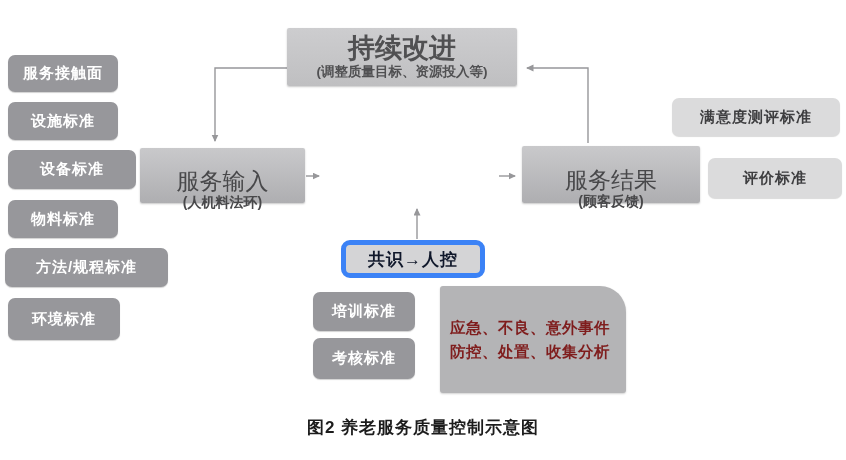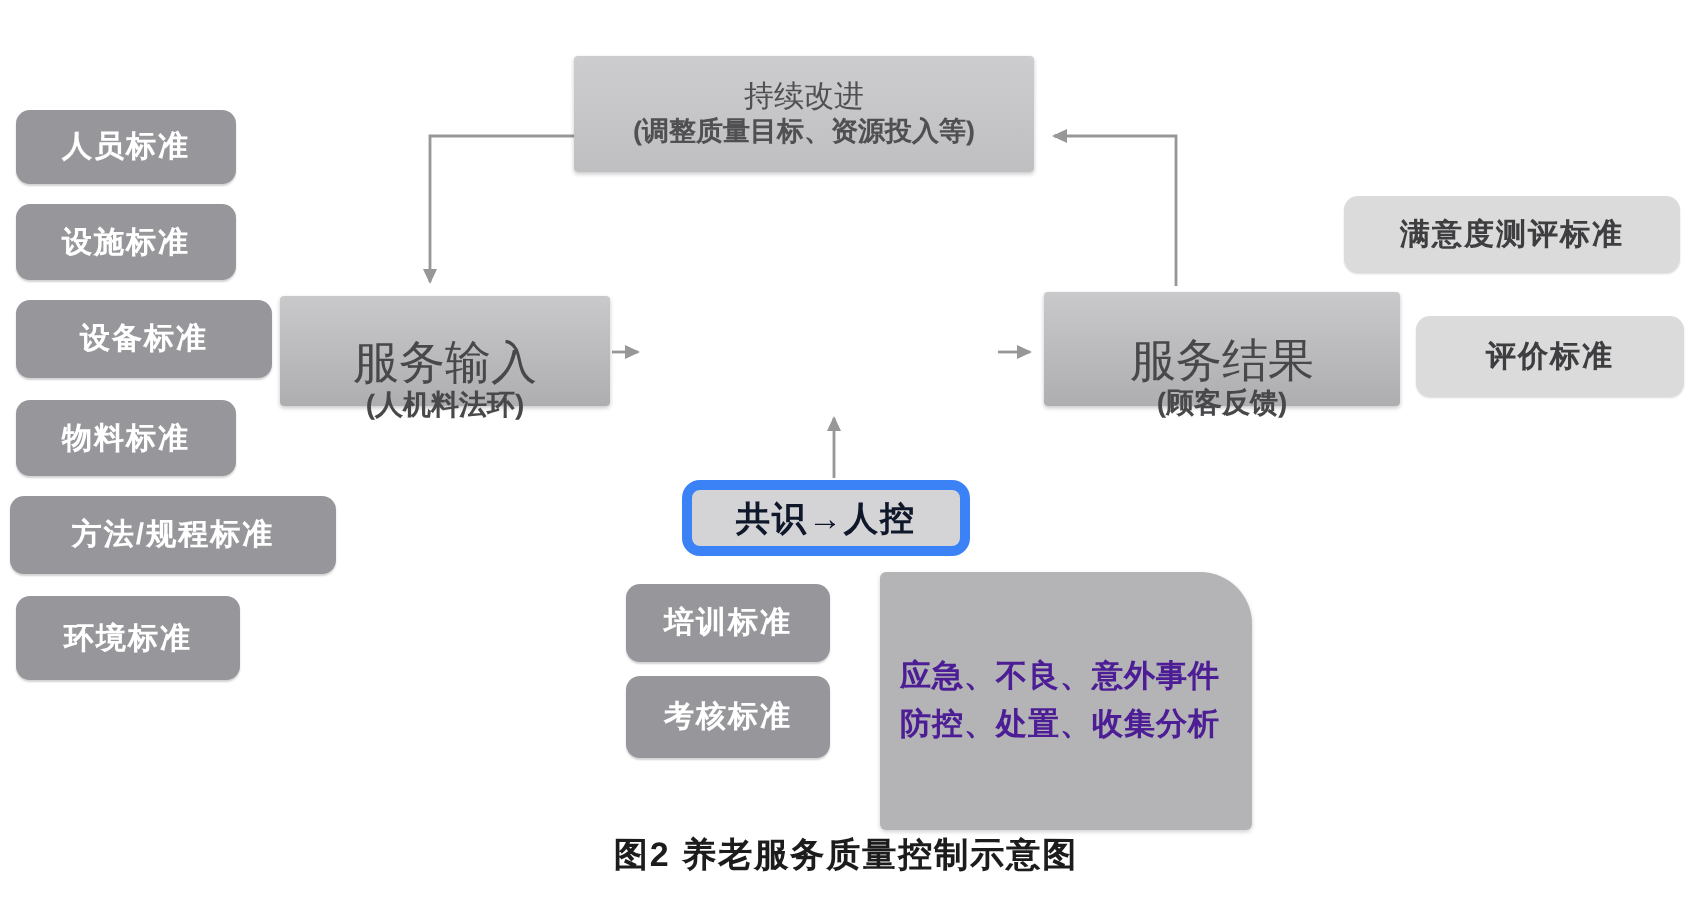--- a/index.html
+++ b/index.html
@@ -43,43 +43,43 @@
     box-shadow:0 1px 2px rgba(0,0,0,.22);
   }
   .flow-title{font-size:23px;font-weight:normal;line-height:1.1;margin-top:28px;}
   .flow-sub{font-size:14px;font-weight:bold;line-height:1.15;}
   .top-box{
     left:287px;top:28px;width:230px;height:58px;
     background:linear-gradient(to bottom,#cdcdcf,#bfbfc1);
     color:#505052;border-radius:2px;
     box-shadow:0 1px 2px rgba(0,0,0,.22);
   }
-  .top-title{font-size:15px;font-weight:normal;line-height:1.15;}
+  .top-title{font-size:27px;font-weight:bold;line-height:1.15;}
   .top-sub{font-size:13.5px;font-weight:bold;line-height:1.2;}
   .light-box{
     background:var(--light-box);
     color:#3e3e40;
     border-radius:7px;
     font-size:15px;font-weight:600;
     letter-spacing:1px;
     box-shadow:0 1px 1px rgba(0,0,0,.15);
     align-items:center;
   }
   .consensus{
     left:341px;top:240px;width:144px;height:38px;
     background:var(--consensus-bg);
     border:5px solid #3b82f6;
     border-radius:9px;
     color:#0f172a;font-size:17px;font-weight:bold;
     letter-spacing:1px;
   }
   .incident{
-    left:440px;top:286px;width:186px;height:129px;
+    left:440px;top:286px;width:186px;height:107px;
     background:var(--incident-bg);
-    color:#4c1d95;
+    color:#7f1d1d;
     border-radius:3px 26px 3px 3px;
     font-size:15.5px;font-weight:600;
     line-height:1.5;letter-spacing:.5px;
     align-items:flex-start;justify-content:center;
     padding-left:10px;text-align:left;
     box-shadow:0 1px 2px rgba(0,0,0,.18);
   }
   .caption{
     position:absolute;left:0;right:0;top:416px;
     text-align:center;
@@ -106,21 +106,21 @@
     <path d="M499,176 L515,176" fill="none" stroke="#97979a" stroke-width="1.4" marker-end="url(#ah)"></path>
     <path d="M417,239 L417,209" fill="none" stroke="#97979a" stroke-width="1.4" marker-end="url(#ah)"></path>
   </svg>
 
   <div class="box top-box">
     <div class="top-title">持续改进</div>
     <div class="top-sub">(调整质量目标、资源投入等)</div>
   </div>
 
   <div class="box std-box" style="left:8px;top:55px;width:110px;height:37px;">
-    <span>人员标准</span>
+    <span>服务接触面</span>
   </div>
   <div class="box std-box" style="left:8px;top:102px;width:110px;height:38px;">
     <span>设施标准</span>
   </div>
   <div class="box std-box" style="left:8px;top:150px;width:128px;height:39px;">
     <span>设备标准</span>
   </div>
   <div class="box std-box" style="left:8px;top:200px;width:110px;height:38px;">
     <span>物料标准</span>
   </div>

